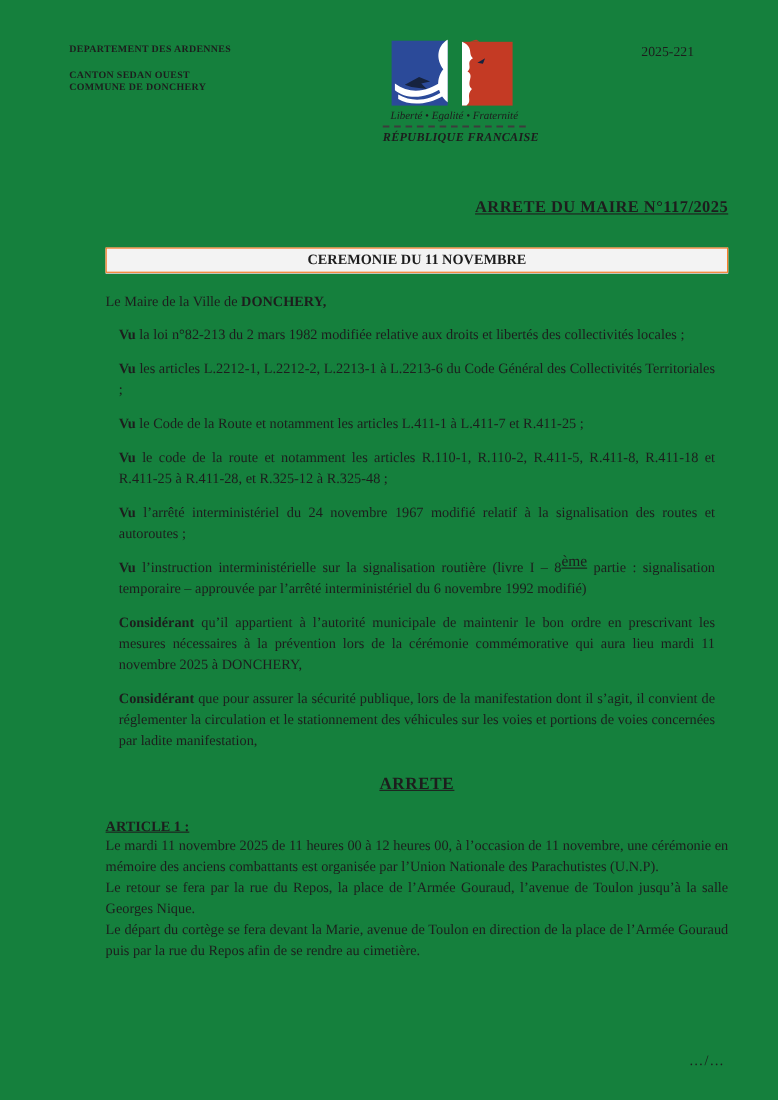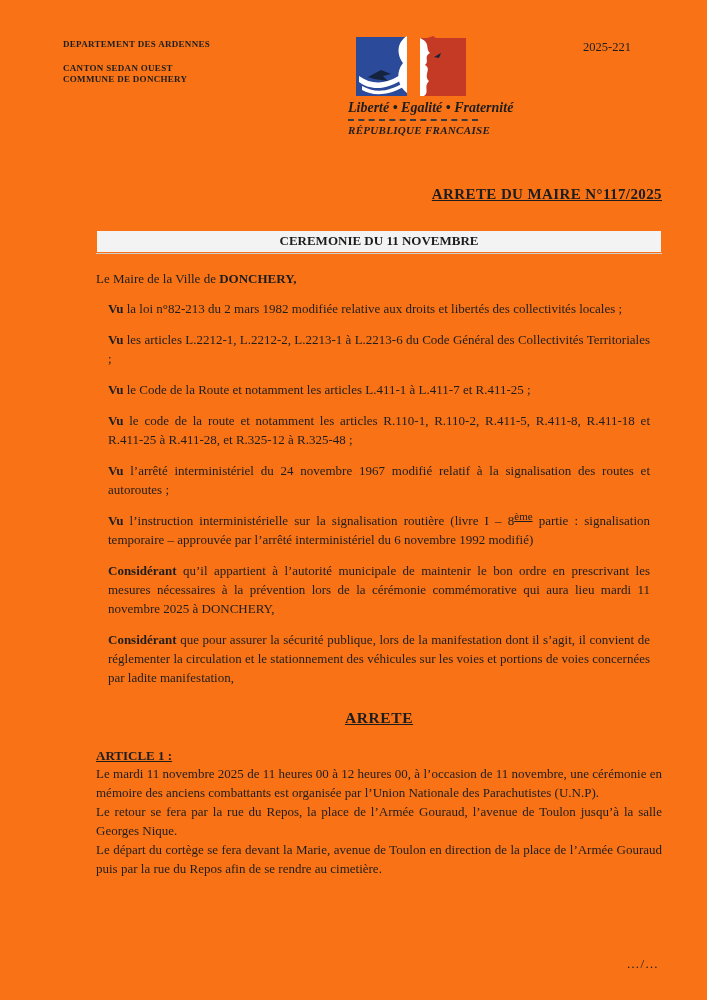--- a/index.html
+++ b/index.html
@@ -1,46 +1,46 @@
 <!DOCTYPE html>
 <html><head>
 <meta charset="utf-8">
 <style>
   html,body { margin:0; padding:0; background:#e8e8e8; }
   .page {
-    width:707px; height:1000px; margin:0 auto; background:#f97316;
+    width:707px; height:1000px; margin:0 auto; background:#15803d;
     font-family:"Liberation Serif", serif; color:#1d1d1d;
     position:relative; overflow:hidden; box-sizing:border-box;
   }
   
   .header { display:flex; justify-content:space-between; align-items:flex-start;
             padding:36px 40px 0 63px; }
   .header-left { font-size:9px; font-weight:bold; letter-spacing:.3px;
                  line-height:11px; padding-top:3px; width:230px; }
   .header-left .dept { margin-bottom:13px; }
   .header-logo { text-align:center; width:130px; margin-left:-14px; }
   .logo-svg { display:block; margin:0 auto; }
-  .motto { font-size:14px; font-style:italic; font-weight:bold;
+  .motto { font-size:10px; font-style:italic; font-weight:normal;
            margin-top:2px; white-space:nowrap; }
   .dash-sep { border-top:2px dashed #3c3c3c; margin:3px 0 3px; }
   .republic { font-size:11px; font-weight:bold; font-style:italic;
               letter-spacing:.3px; white-space:nowrap; }
   .header-right { width:120px; text-align:center; font-size:12.5px; padding-top:4px; }
   
   .doc-body { margin:0 45px 0 96px; }
   .title { text-align:right; margin-top:50px; font-size:15px;
            font-weight:bold; letter-spacing:.4px; }
   .u { text-decoration:underline; }
   .subject-box { margin-top:27px; border:1px solid #f97316; background:#f3f3f3;
                  text-align:center; font-weight:bold; font-size:13px;
                  padding:2px 0 3px; box-shadow:0 1px 0 #cfcfcf; }
   .intro { margin:18px 0 0; font-size:13px; }
   .para { margin:12px 12px 0; font-size:13px; line-height:19px; text-align:justify; }
   .para b, .intro b { font-weight:bold; }
-  sup.sm { font-size:11px; vertical-align:super; line-height:0;text-decoration:underline; }
+  sup.sm { font-size:14px; vertical-align:super; line-height:0;text-decoration:underline; }
   .arrete { text-align:center; font-size:15.5px; font-weight:bold;
             letter-spacing:.6px; margin-top:22px; }
   .article-heading { margin-top:21px; font-weight:bold; font-size:13px; }
   .article-body p { margin:0; font-size:13px; line-height:19px; text-align:justify; }
   .footer-cont { position:absolute; right:48px; bottom:28px; font-size:13px;
                  letter-spacing:1px; }
 </style>
 </head>
 <body>
 

